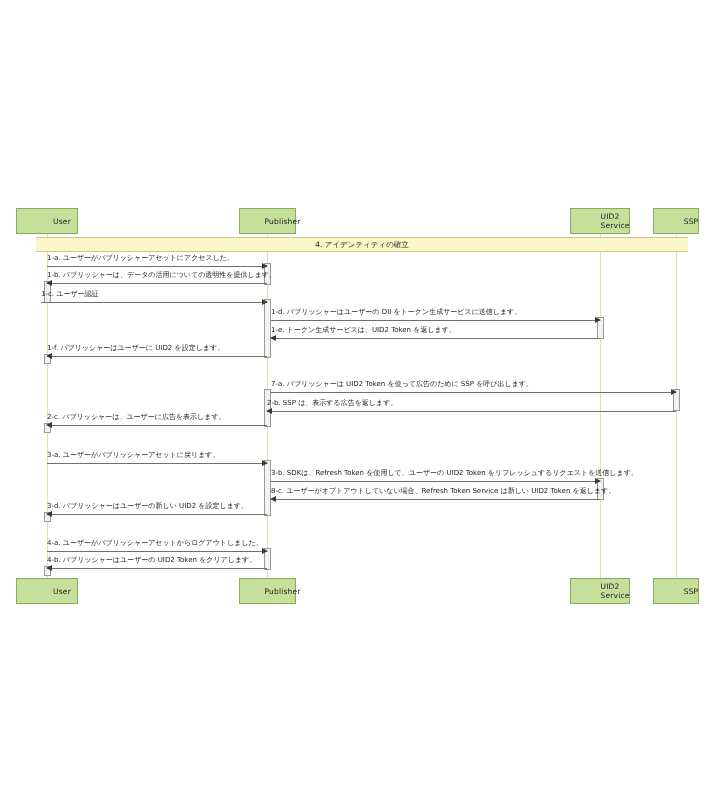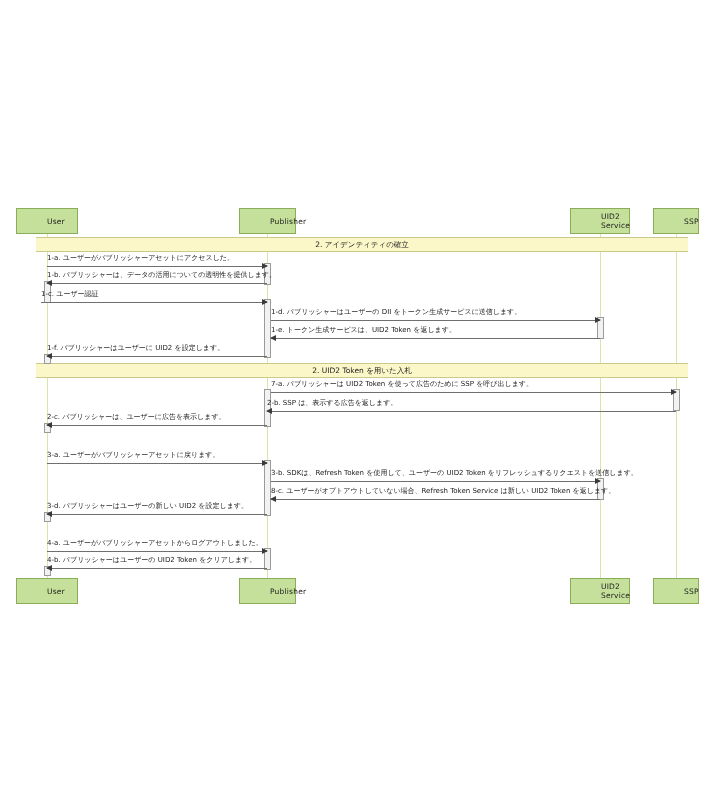--- a/index.html
+++ b/index.html
@@ -7,21 +7,21 @@
     width:724px;height:812px;background:#ffffff;
     font-family:"DejaVu Sans","Liberation Sans",sans-serif;
     -webkit-font-smoothing:none;
   }
   #diagram{position:relative;width:724px;height:812px;overflow:hidden;}
 
   
   .participant{
     position:absolute;box-sizing:border-box;
     background:#c5e09b;border:1px solid #8aad5a;
-    display:flex;align-items:center;justify-content:flex-start;
+    display:flex;align-items:center;justify-content:center;
     font-size:7.5px;color:#1a1a1a;letter-spacing:.2px;
     height:26px;
     padding-left:30px;
   }
 
   
   .lifeline{
     position:absolute;width:1px;background:#d4e8a8;
   }
 
@@ -62,24 +62,21 @@
 </style>
 </head>
 <body>
 
 <div id="diagram">
     <div class="lifeline" style="left: 47px; top: 234px; height: 344px;"></div>
     <div class="lifeline" style="left: 267px; top: 234px; height: 344px;"></div>
     <div class="lifeline" style="left: 600px; top: 234px; height: 344px;"></div>
     <div class="lifeline" style="left: 676px; top: 234px; height: 344px;"></div>
     <div class="section" style="top: 237px;">
-      <span>2. アイデンティティの確立</span>
-    </div>
-    <div class="section" style="top: 363px;">
-      <span>2. UID2 Token を用いた入札</span>
+      <span>4. アイデンティティの確立</span>
     </div>
     <div class="activation" style="left: 264px; top: 263px; height: 22px;"></div>
     <div class="activation" style="left: 44px; top: 281px; height: 22px;"></div>
     <div class="activation" style="left: 264px; top: 299px; height: 59px;"></div>
     <div class="activation" style="left: 597px; top: 317px; height: 22px;"></div>
     <div class="activation" style="left: 44px; top: 354px; height: 10px;"></div>
     <div class="activation" style="left: 264px; top: 389px; height: 38px;"></div>
     <div class="activation" style="left: 673px; top: 389px; height: 22px;"></div>
     <div class="activation" style="left: 44px; top: 423px; height: 10px;"></div>
     <div class="activation" style="left: 264px; top: 460px; height: 56px;"></div>

